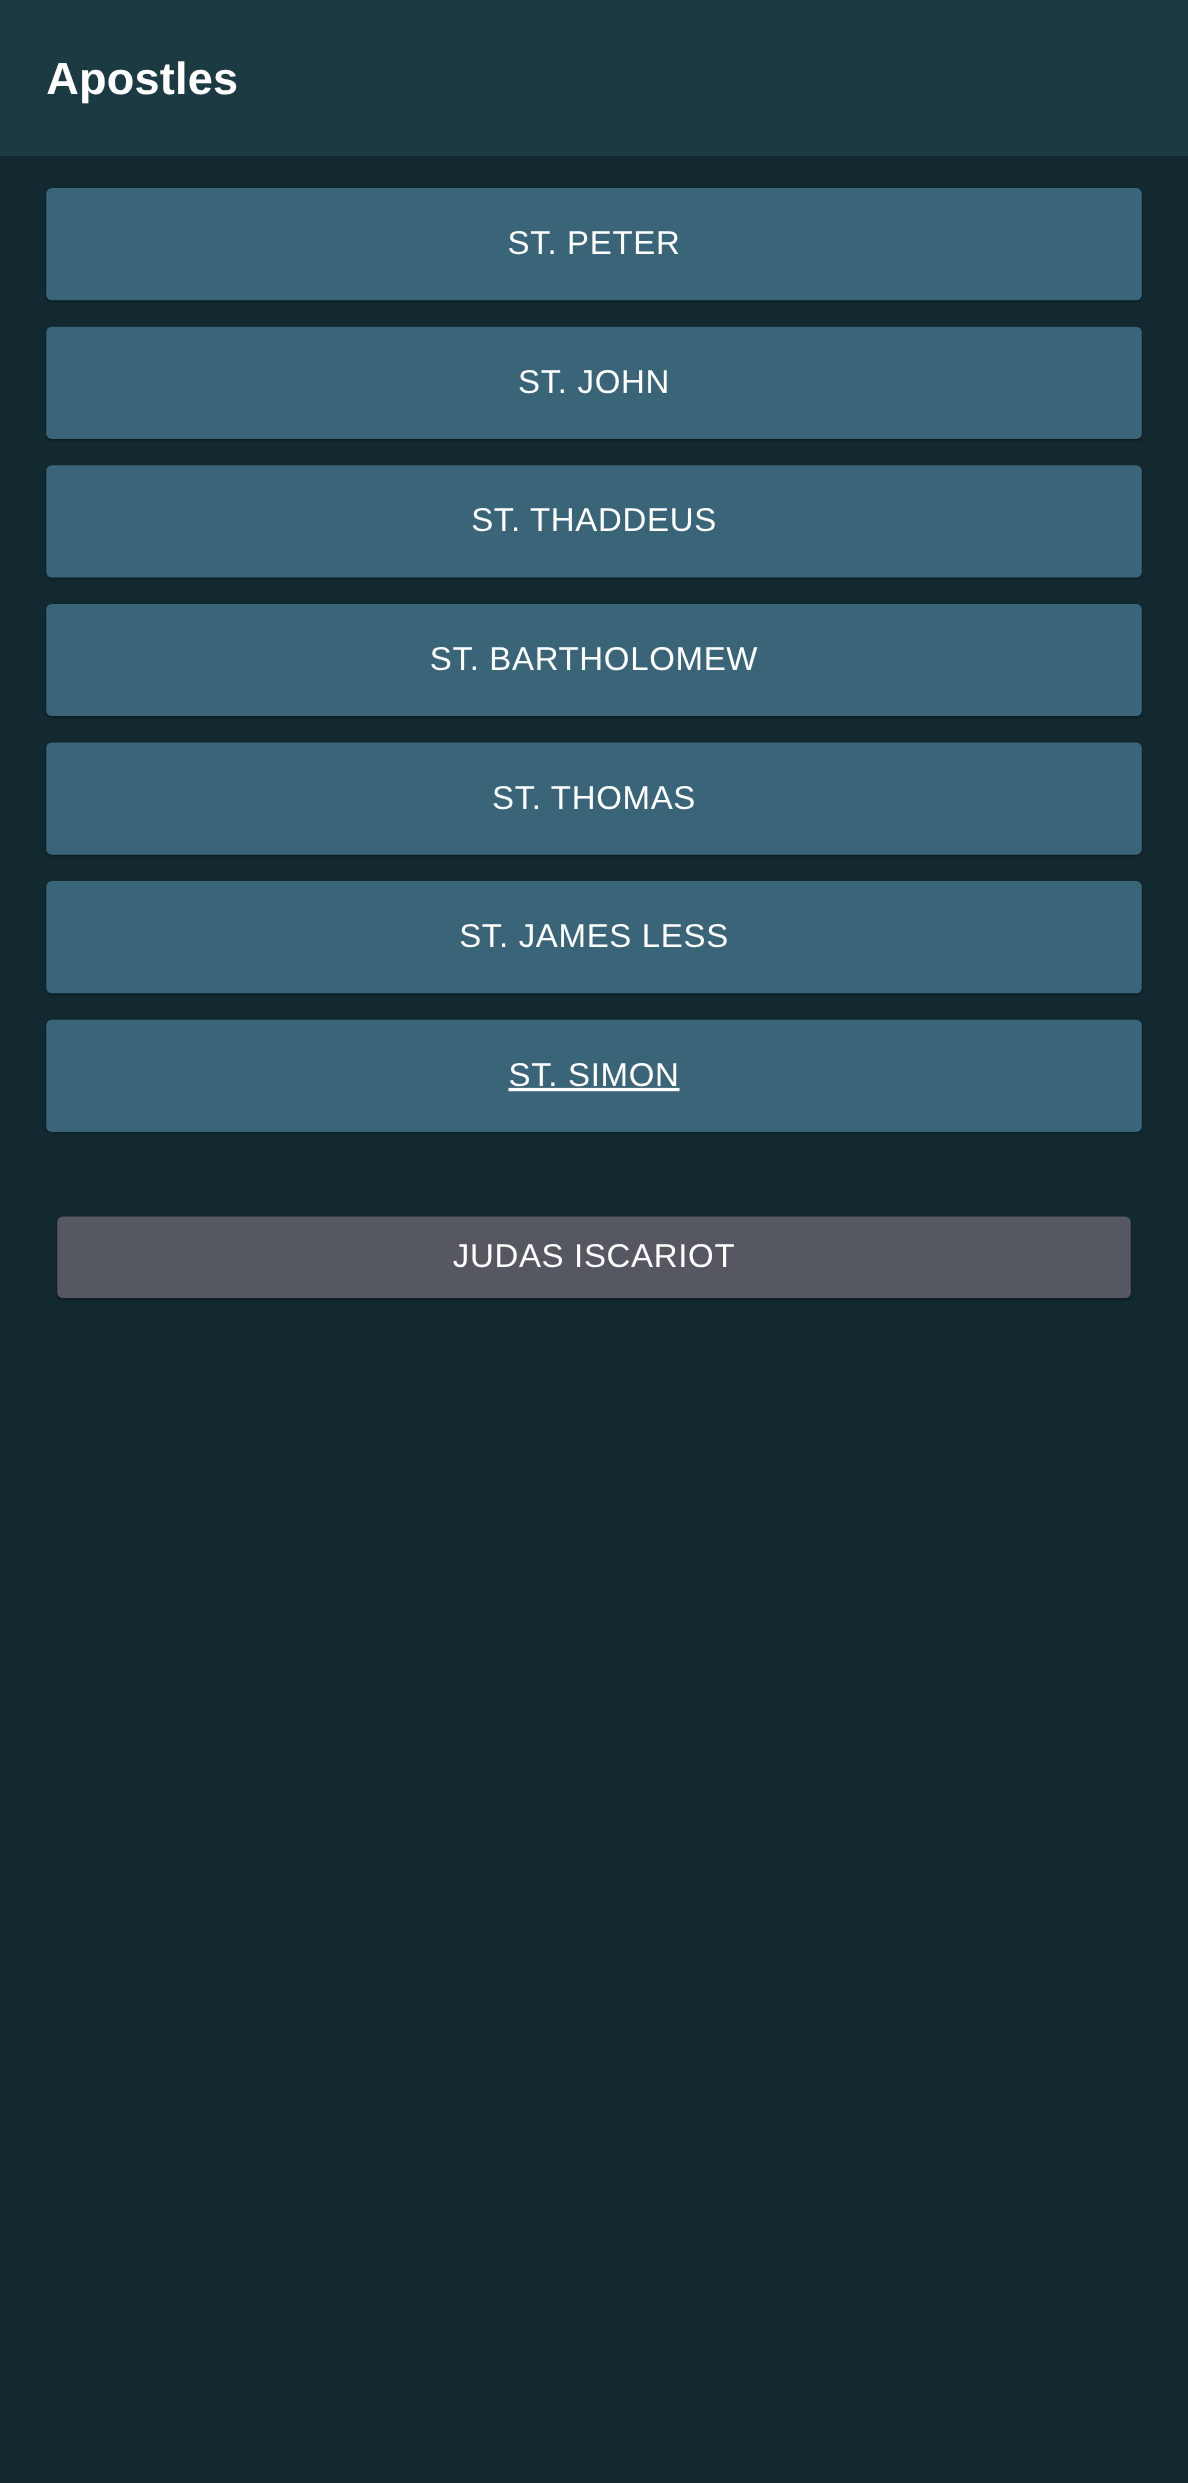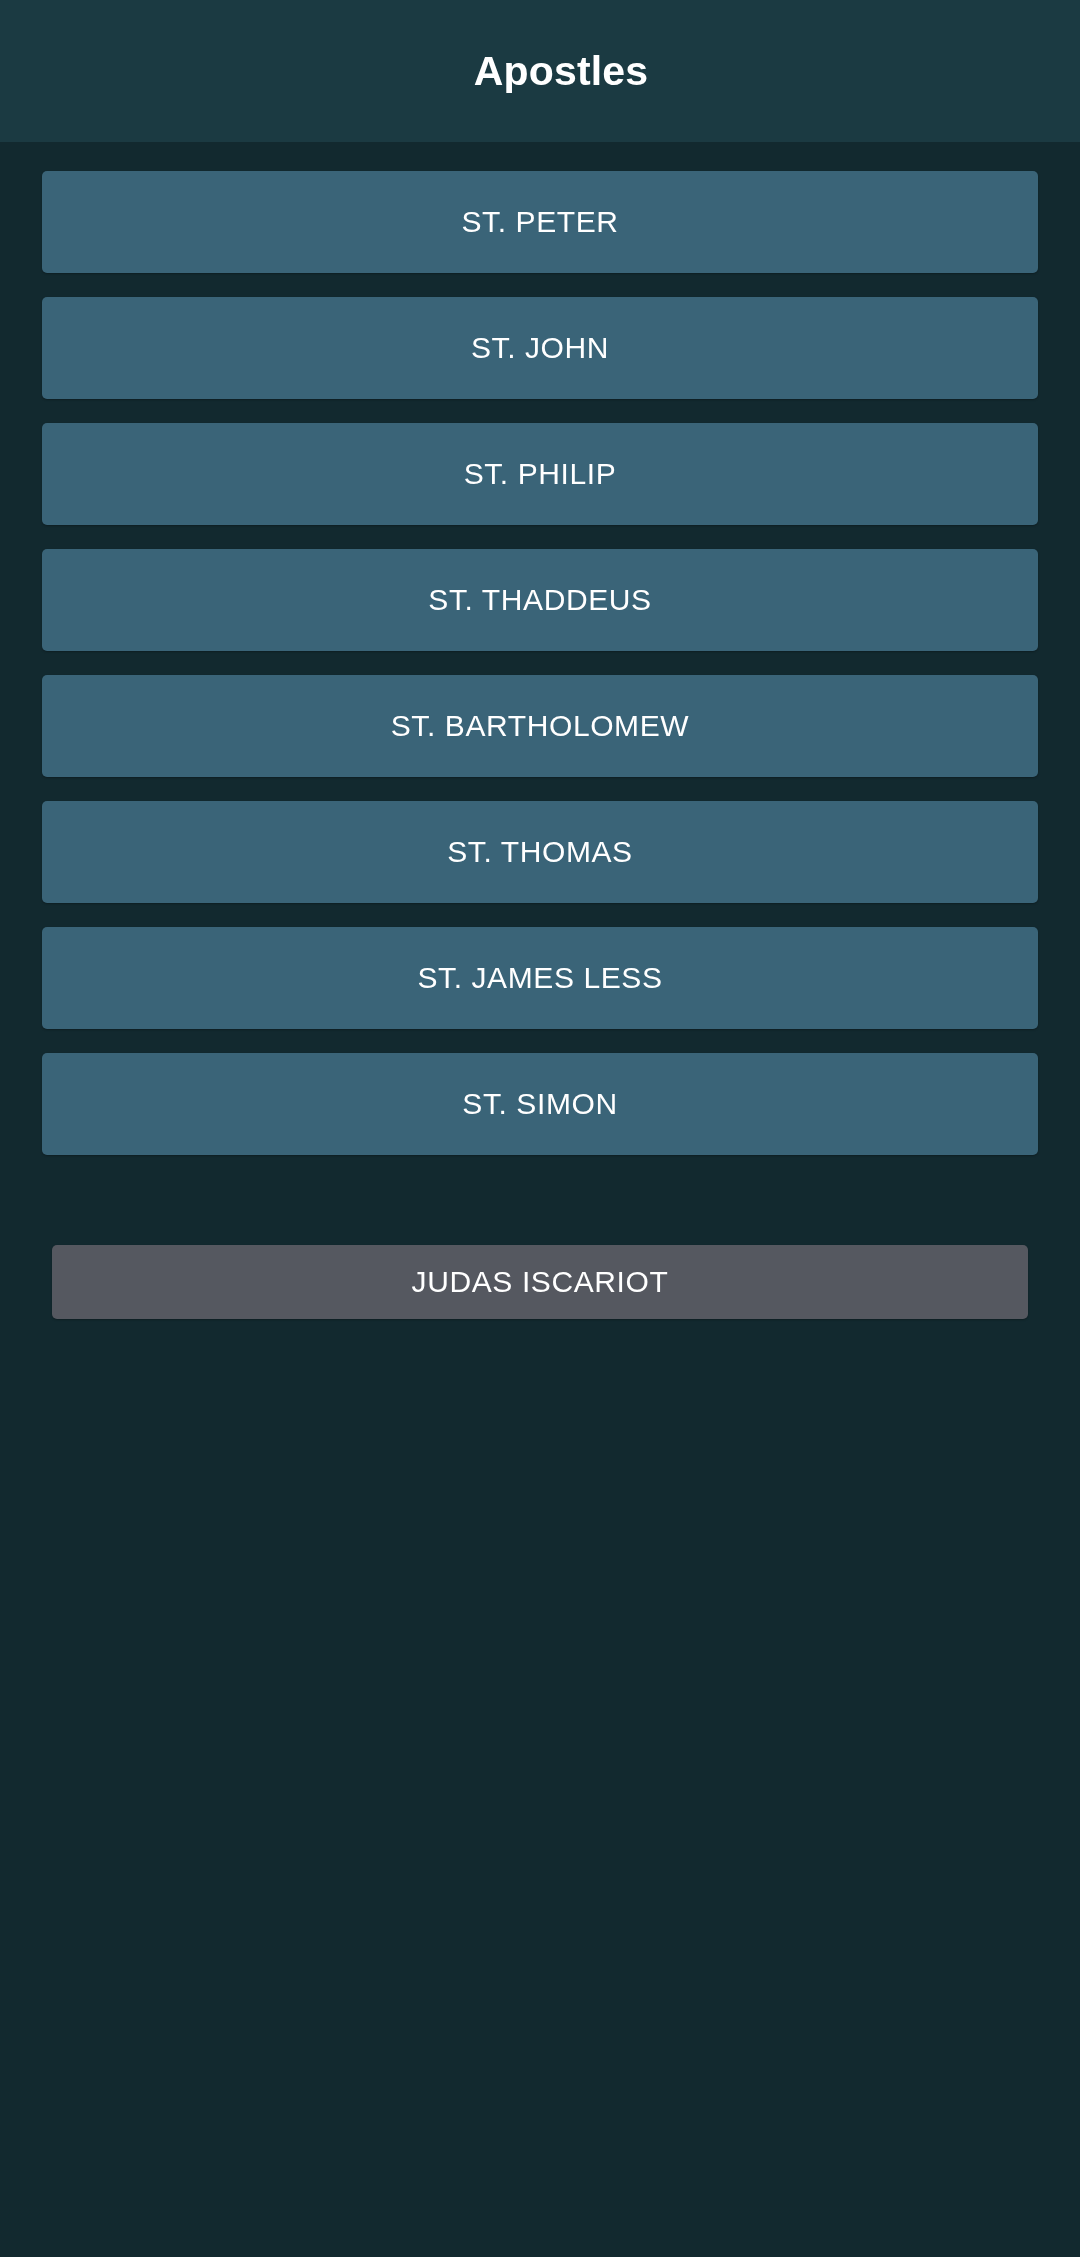--- a/index.html
+++ b/index.html
@@ -1,15 +1,15 @@
 <!DOCTYPE html>
 <html><head>
 <meta charset="utf-8">
 <style>
-  * { margin: 0; padding: 0; box-sizing: border-box; justify-content: center; }
+  * { margin: 0; padding: 0; box-sizing: border-box; }
 
   html, body {
     width: 1080px;
     height: 2257px;
     background: #12292f;
     font-family: "Liberation Sans", sans-serif;
     overflow: hidden;
   }
 
   #app {
@@ -72,21 +72,21 @@
     display: flex;
     align-items: center;
     justify-content: center;
     margin-bottom: 24px;
     box-shadow: 0 1px 2px rgba(0, 0, 0, 0.28);
     cursor: pointer;
     text-align: center;
     padding: 0 24px;
   }
 
-  .btn-saint:last-child { margin-bottom: 16px; }
+  .btn-saint:last-child { margin-bottom: 3px; text-decoration: underline; }
 
   
   .traitor-wrap {
     width: 100%;
     display: flex;
     justify-content: center;
     margin-top: 74px;
   }
 
   .btn-traitor {
@@ -119,21 +119,20 @@
 
   <div class="appbar">
     <div class="appbar-title">Apostles</div>
   </div>
 
   <div class="content">
 
     <div class="apostle-list" id="apostle-list">
         <button class="btn-saint">ST. PETER</button>
         <button class="btn-saint">ST. JOHN</button>
-        <button class="btn-saint">ST. PHILIP</button>
         <button class="btn-saint">ST. THADDEUS</button>
         <button class="btn-saint">ST. BARTHOLOMEW</button>
         <button class="btn-saint">ST. THOMAS</button>
         <button class="btn-saint">ST. JAMES LESS</button>
         <button class="btn-saint">ST. SIMON</button>
       </div>
 
     <div class="traitor-wrap">
       <button class="btn-traitor">JUDAS ISCARIOT</button>
     </div>

